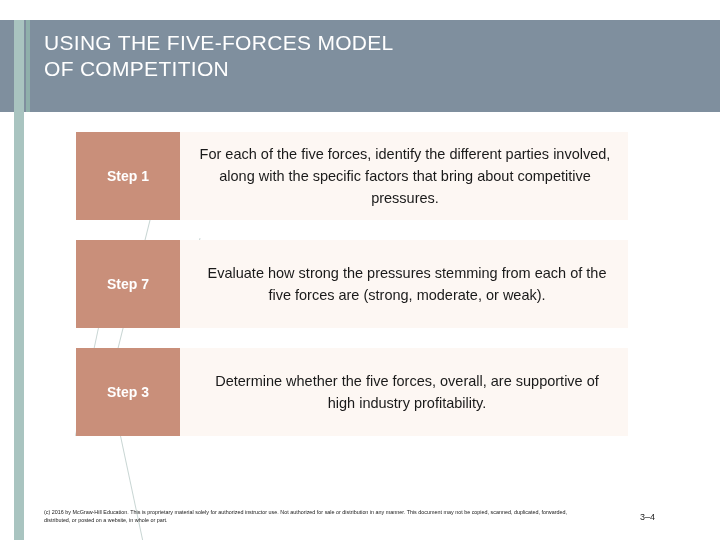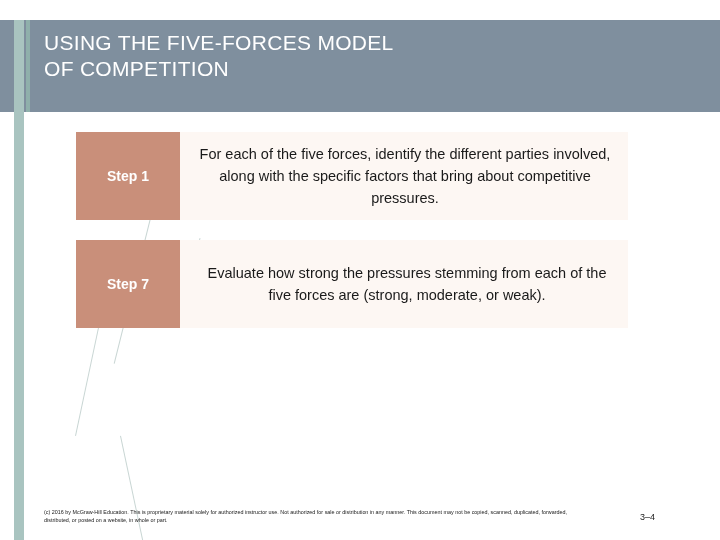--- a/index.html
+++ b/index.html
@@ -165,17 +165,21 @@
   <div class="row row-1">
     <div class="step-label">Step 1</div>
     <div class="step-text">For each of the five forces, identify the different parties involved, along with the specific factors that bring about competitive pressures.</div>
   </div>
 
   <div class="row row-2">
     <div class="step-label">Step 7</div>
     <div class="step-text">Evaluate how strong the pressures stemming from each of the five forces are (strong, moderate, or weak).</div>
   </div>
 
+  <div class="row row-3">
+    <div class="step-label">Step 3</div>
+    <div class="step-text">Determine whether the five forces, overall, are supportive of high industry profitability.</div>
+  </div>
 
   <div class="footer-text">(c) 2016 by McGraw-Hill Education. This is proprietary material solely for authorized instructor use. Not authorized for sale or distribution in any manner. This document may not be copied, scanned, duplicated, forwarded, distributed, or posted on a website, in whole or part.</div>
   <div class="slide-number">3–4</div>
 
 </div>
 
 </body></html>

